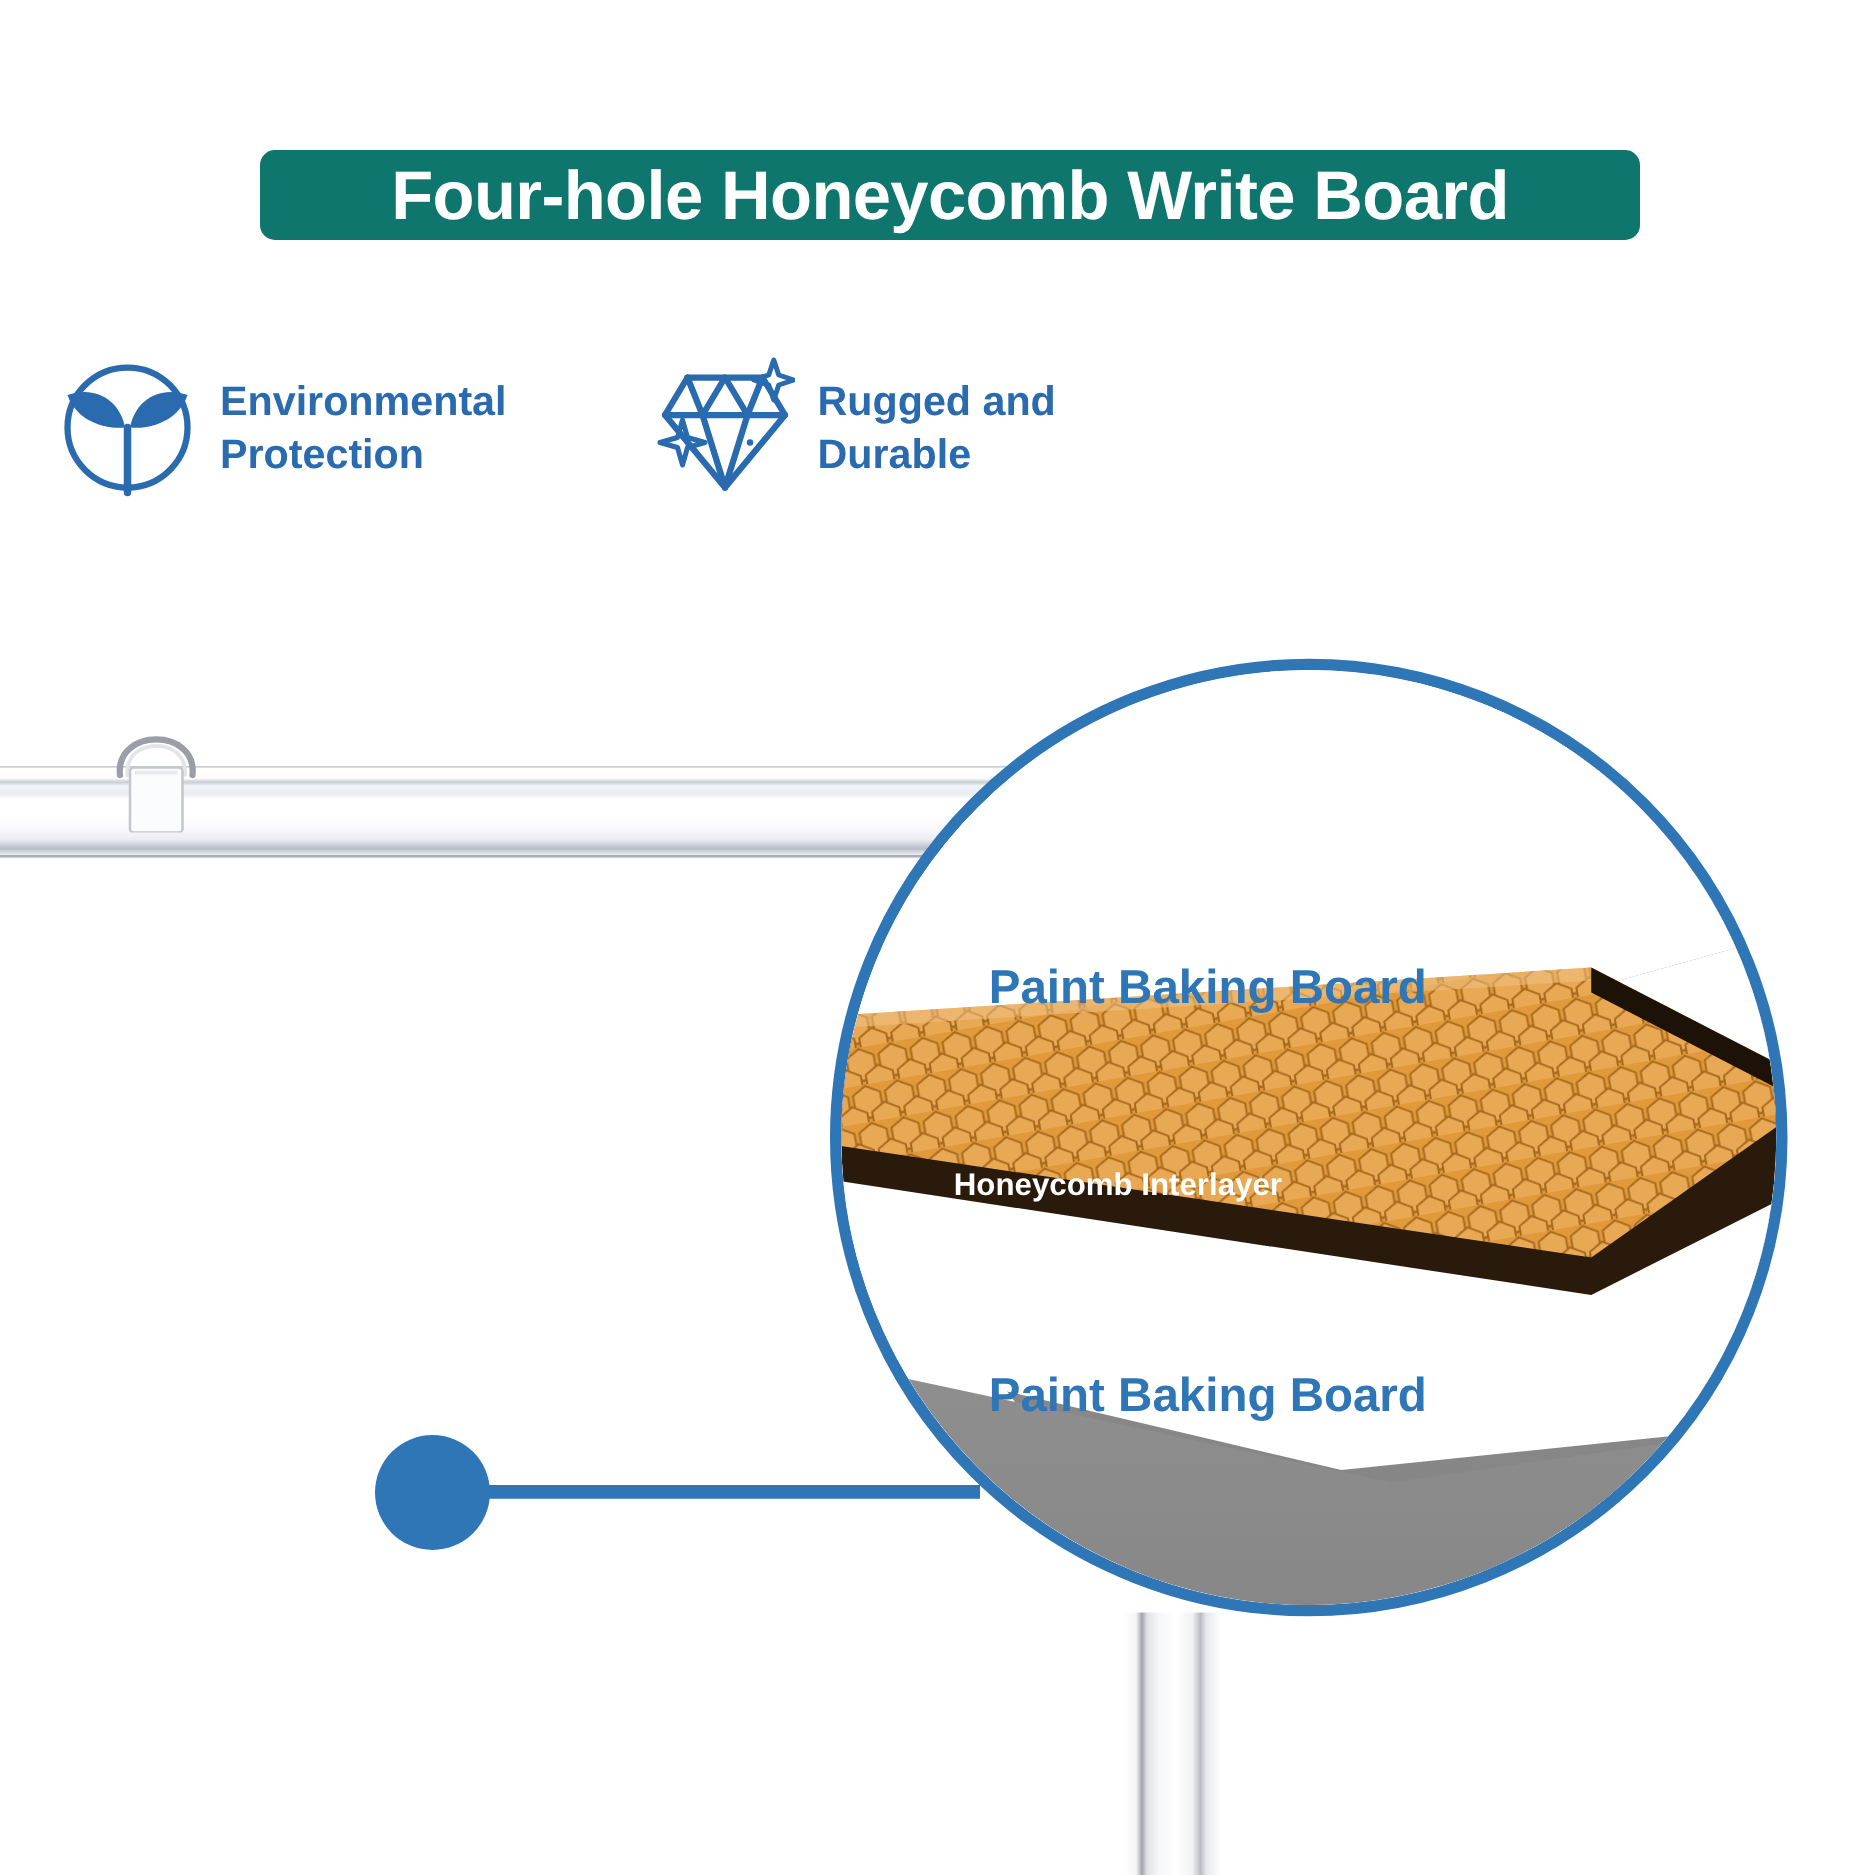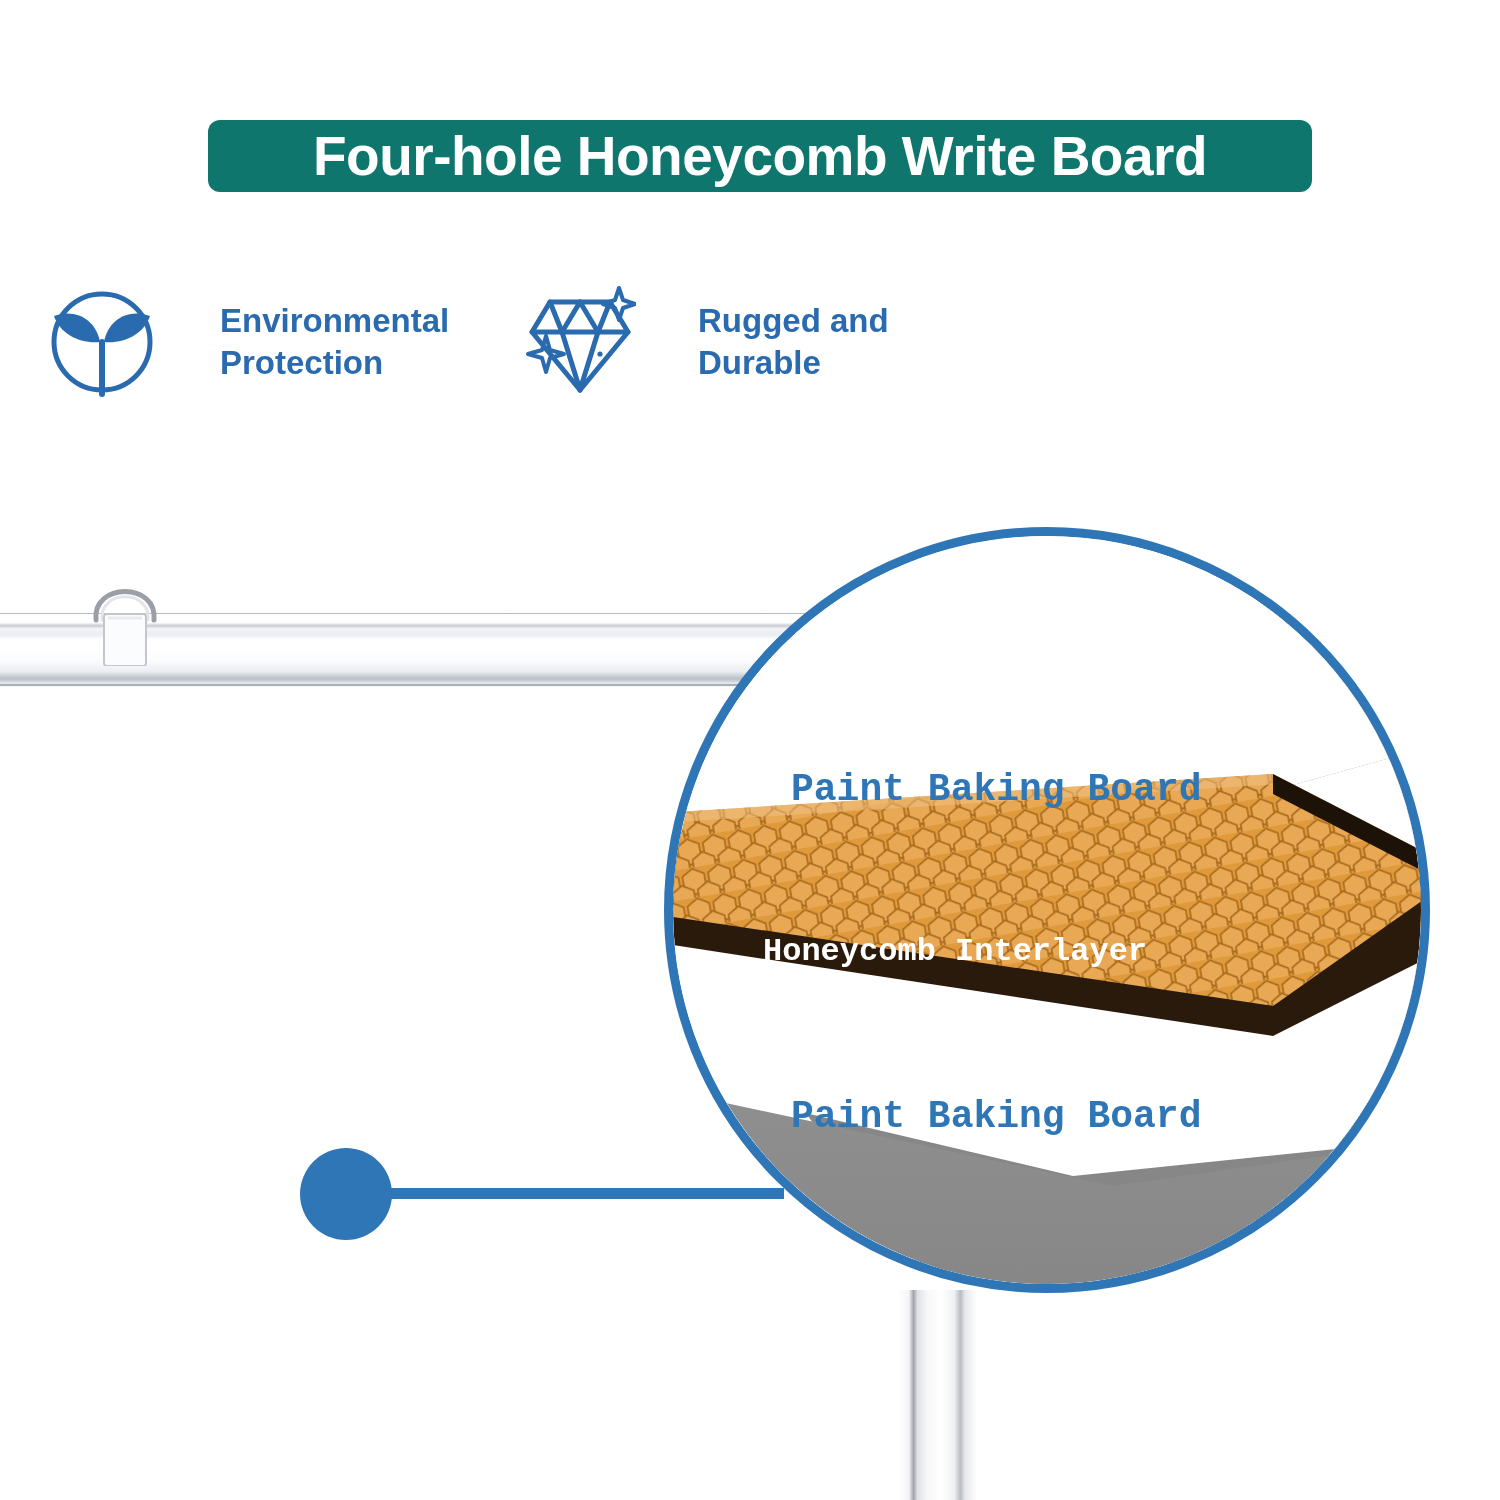--- a/index.html
+++ b/index.html
@@ -69,21 +69,20 @@
     flex: 0 0 112px;
     display: block;
   }
   .feature-label {
     color: #2a6aae;
     font-size: 33px;
     font-weight: bold;
     line-height: 1.28;
     white-space: pre-line;
     font-family: "Liberation Sans", sans-serif;
-    margin-left: 44px;
   }
 
   
   .board-surface {
     position: absolute;
     left: -10px;
     top: 686px;
     width: 1020px;
     height: 700px;
     background: #ffffff;
@@ -185,35 +184,35 @@
   .magnifier-inner {
     position: absolute;
     inset: 0;
     overflow: hidden;
     border-radius: 50%;
   }
   .mag-svg { display: block; width: 100%; height: 100%; }
 
   .mag-label {
     position: absolute;
-    font-family: Liberation Mono, monospace;
+    font-family: Liberation Sans, sans-serif;
     font-weight: bold;
     white-space: nowrap;
     line-height: 1;
   }
   .mag-label-top {
     left: 118px;
     top: 235px;
     font-size: 38px;
     color: #2f76b7;
   }
   .mag-label-mid {
     left: 90px;
     top: 400px;
-    font-size: 32px;
+    font-size: 25px;
     color: #ffffff;
   }
   .mag-label-bot {
     left: 118px;
     top: 562px;
     font-size: 38px;
     color: #2f76b7;
   }
 </style>
 </head>

